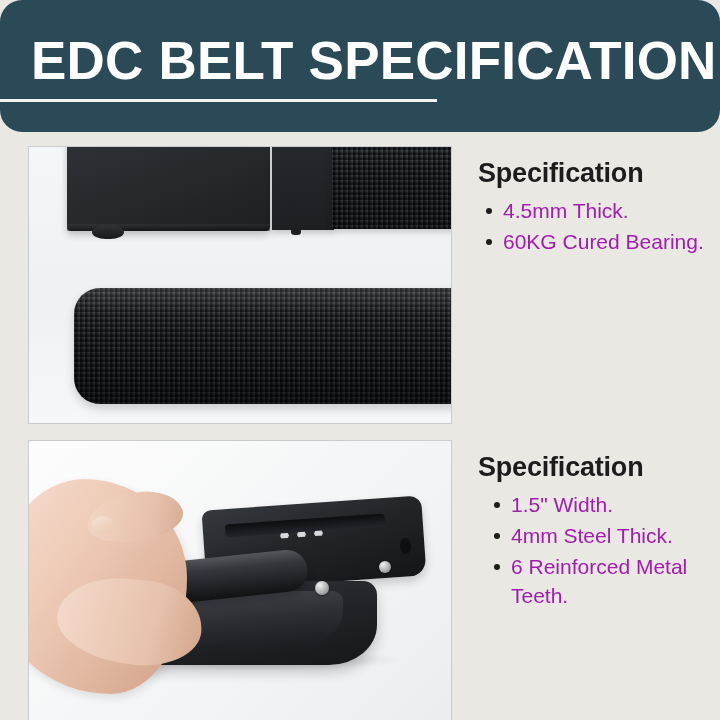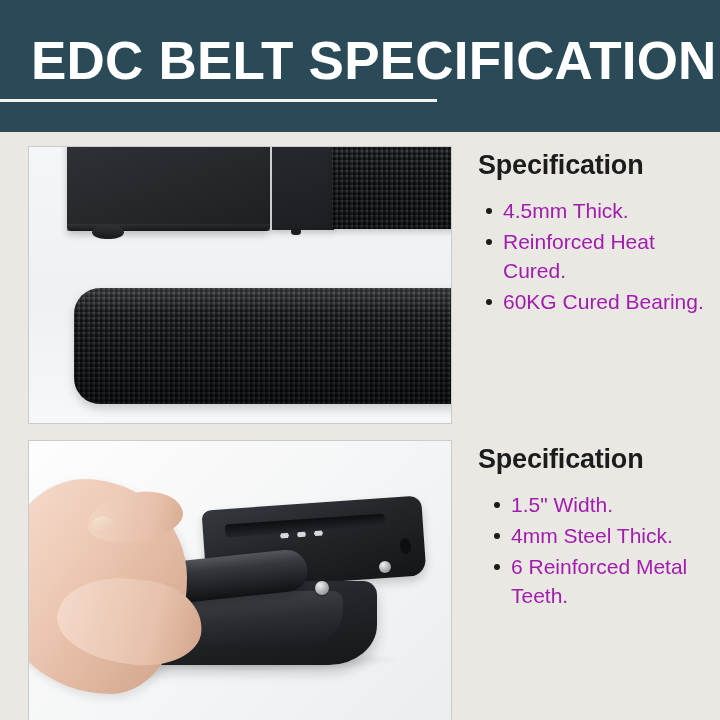--- a/index.html
+++ b/index.html
@@ -15,20 +15,21 @@
     position: relative;
   }
 
   
   .header {
     position: absolute;
     left: 0; top: 0;
     width: 720px;
     height: 132px;
     background: #2a4a58;
+    border-radius: 22px;
   }
   .header-title {
     position: absolute;
     left: 31px;
     top: 33px;
     font-size: 53px;
     line-height: 56px;
     font-weight: bold;
     color: #ffffff;
     letter-spacing: 0.2px;
@@ -317,20 +318,21 @@
   }
 
   
   .spec-heading {
     position: absolute;
     font-size: 27px;
     font-weight: bold;
     color: #1c1c1c;
     letter-spacing: -0.2px;
     white-space: nowrap;
+    margin-top: 8px;
   }
   .spec-list {
     position: absolute;
     margin: 0;
     padding: 0;
     list-style: none;
   }
   .spec-list li {
     position: relative;
     font-size: 21px;
@@ -389,21 +391,20 @@
   <div class="b2-lever-tab"></div>
   <div class="hand"></div>
   <div class="finger-a"></div>
   <div class="thumbnail-nail"></div>
   <div class="finger-b"></div>
 </div>
 
 <div class="spec-heading block1-heading">Specification</div>
 <ul class="spec-list block1-list">
   <li>4.5mm Thick.</li>
-  <li>Reinforced Heat Cured.</li>
   <li>60KG Cured Bearing.</li>
 </ul>
 
 <div class="spec-heading block2-heading">Specification</div>
 <ul class="spec-list block2-list">
   <li>1.5" Width.</li>
   <li>4mm Steel Thick.</li>
   <li>6 Reinforced Metal Teeth.</li>
 </ul>
 

